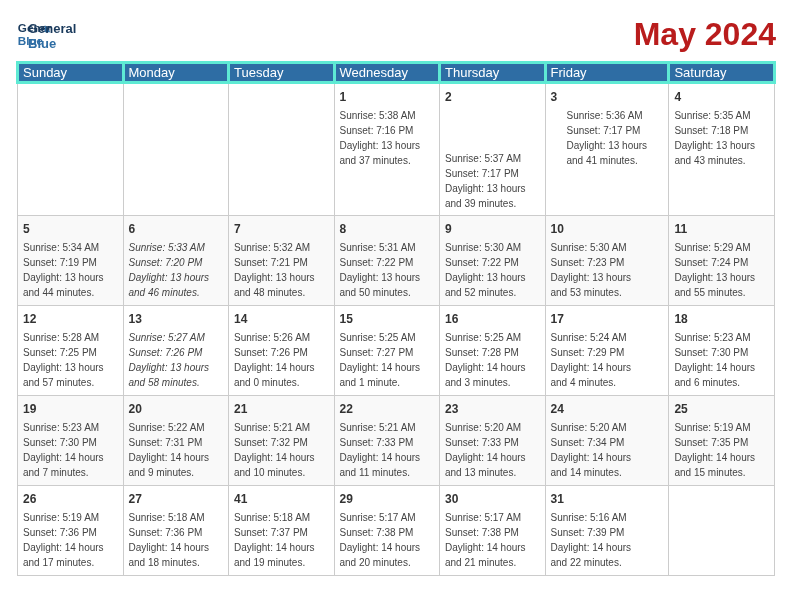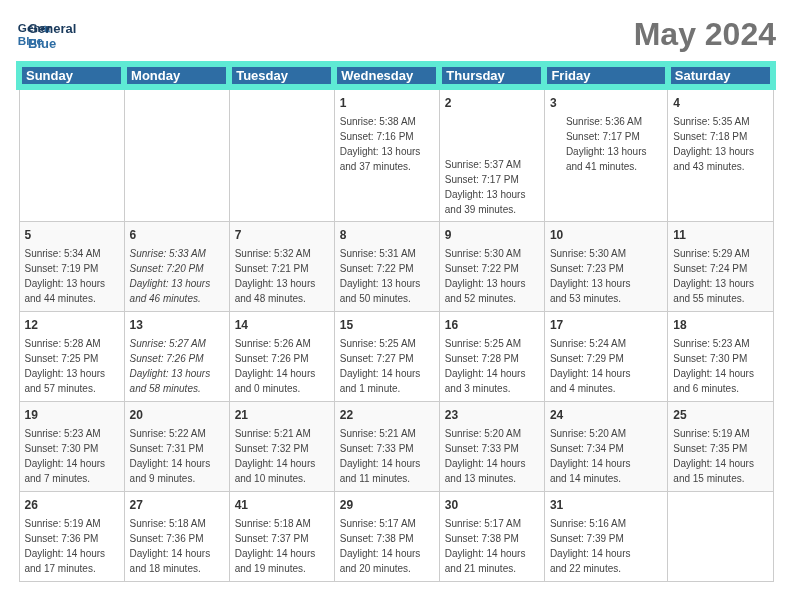--- a/index.html
+++ b/index.html
@@ -24,41 +24,41 @@
     .logo-icon {
       width: 36px;
       height: 36px;
     }
     .title-section {
       text-align: right;
     }
     .month-title {
       font-size: 32px;
       font-weight: bold;
-      color: #737373;
+      color: #b91c1c;
     }
     .location-title {
       font-size: 16px;
       color: #333;
     }
     table {
       width: 100%;
       border-collapse: collapse;
       font-size: 11px;
     }
     thead tr {
       background-color: #2e6da4;
       color: white;
     }
     thead th {
       padding: 1px 4px;
       text-align: left;
       font-size: 13px;
-      font-weight: bold;
-      border: 6px solid #5eead4;
+      font-weight: normal;
+      border: 3px solid #5eead4;
     }
     tbody tr {
       vertical-align: top;
     }
     tbody td {
       border: 1px solid #ccc;
       padding: 4px 5px;
       min-height: 80px;
       height: 90px;
       color: #333;

